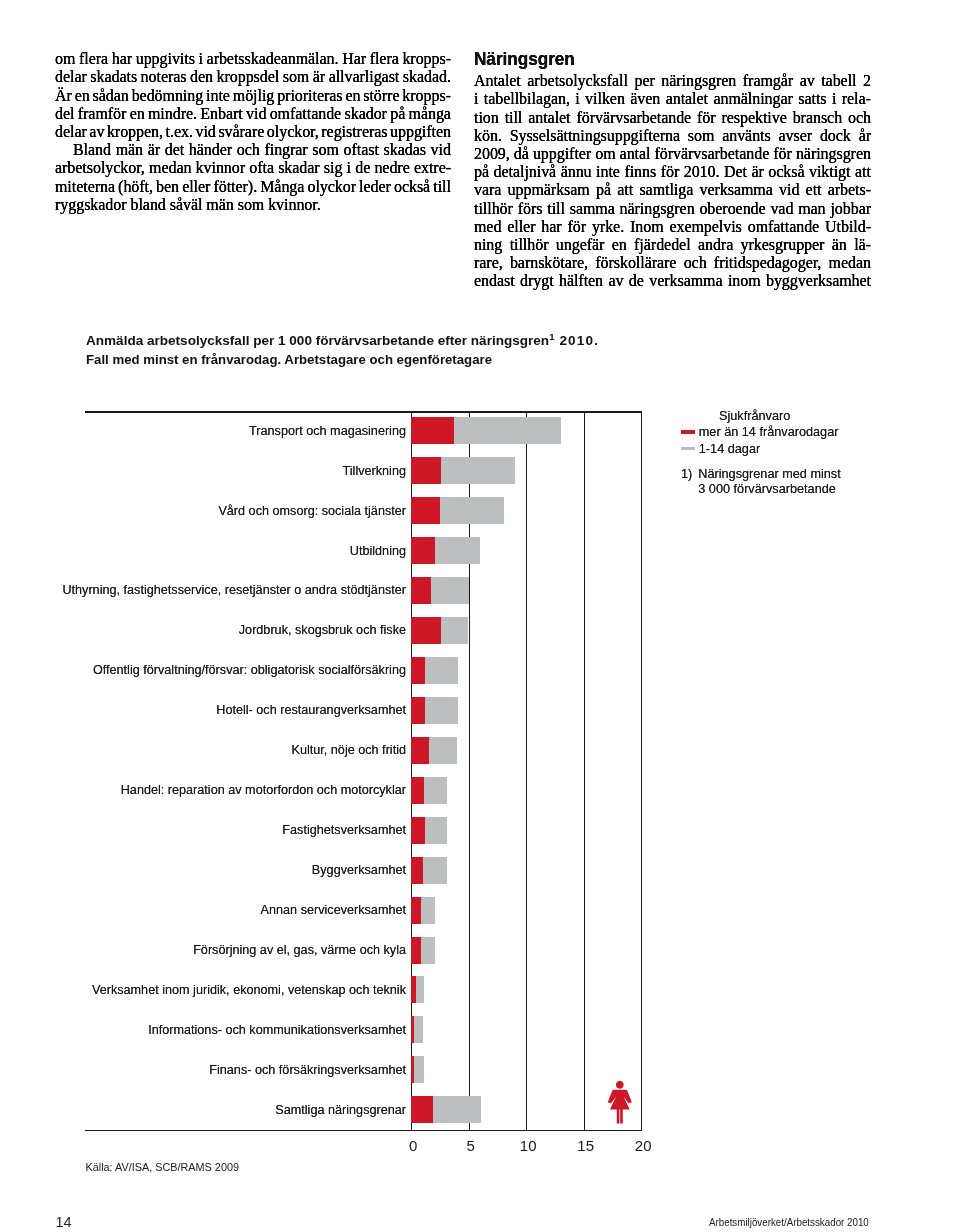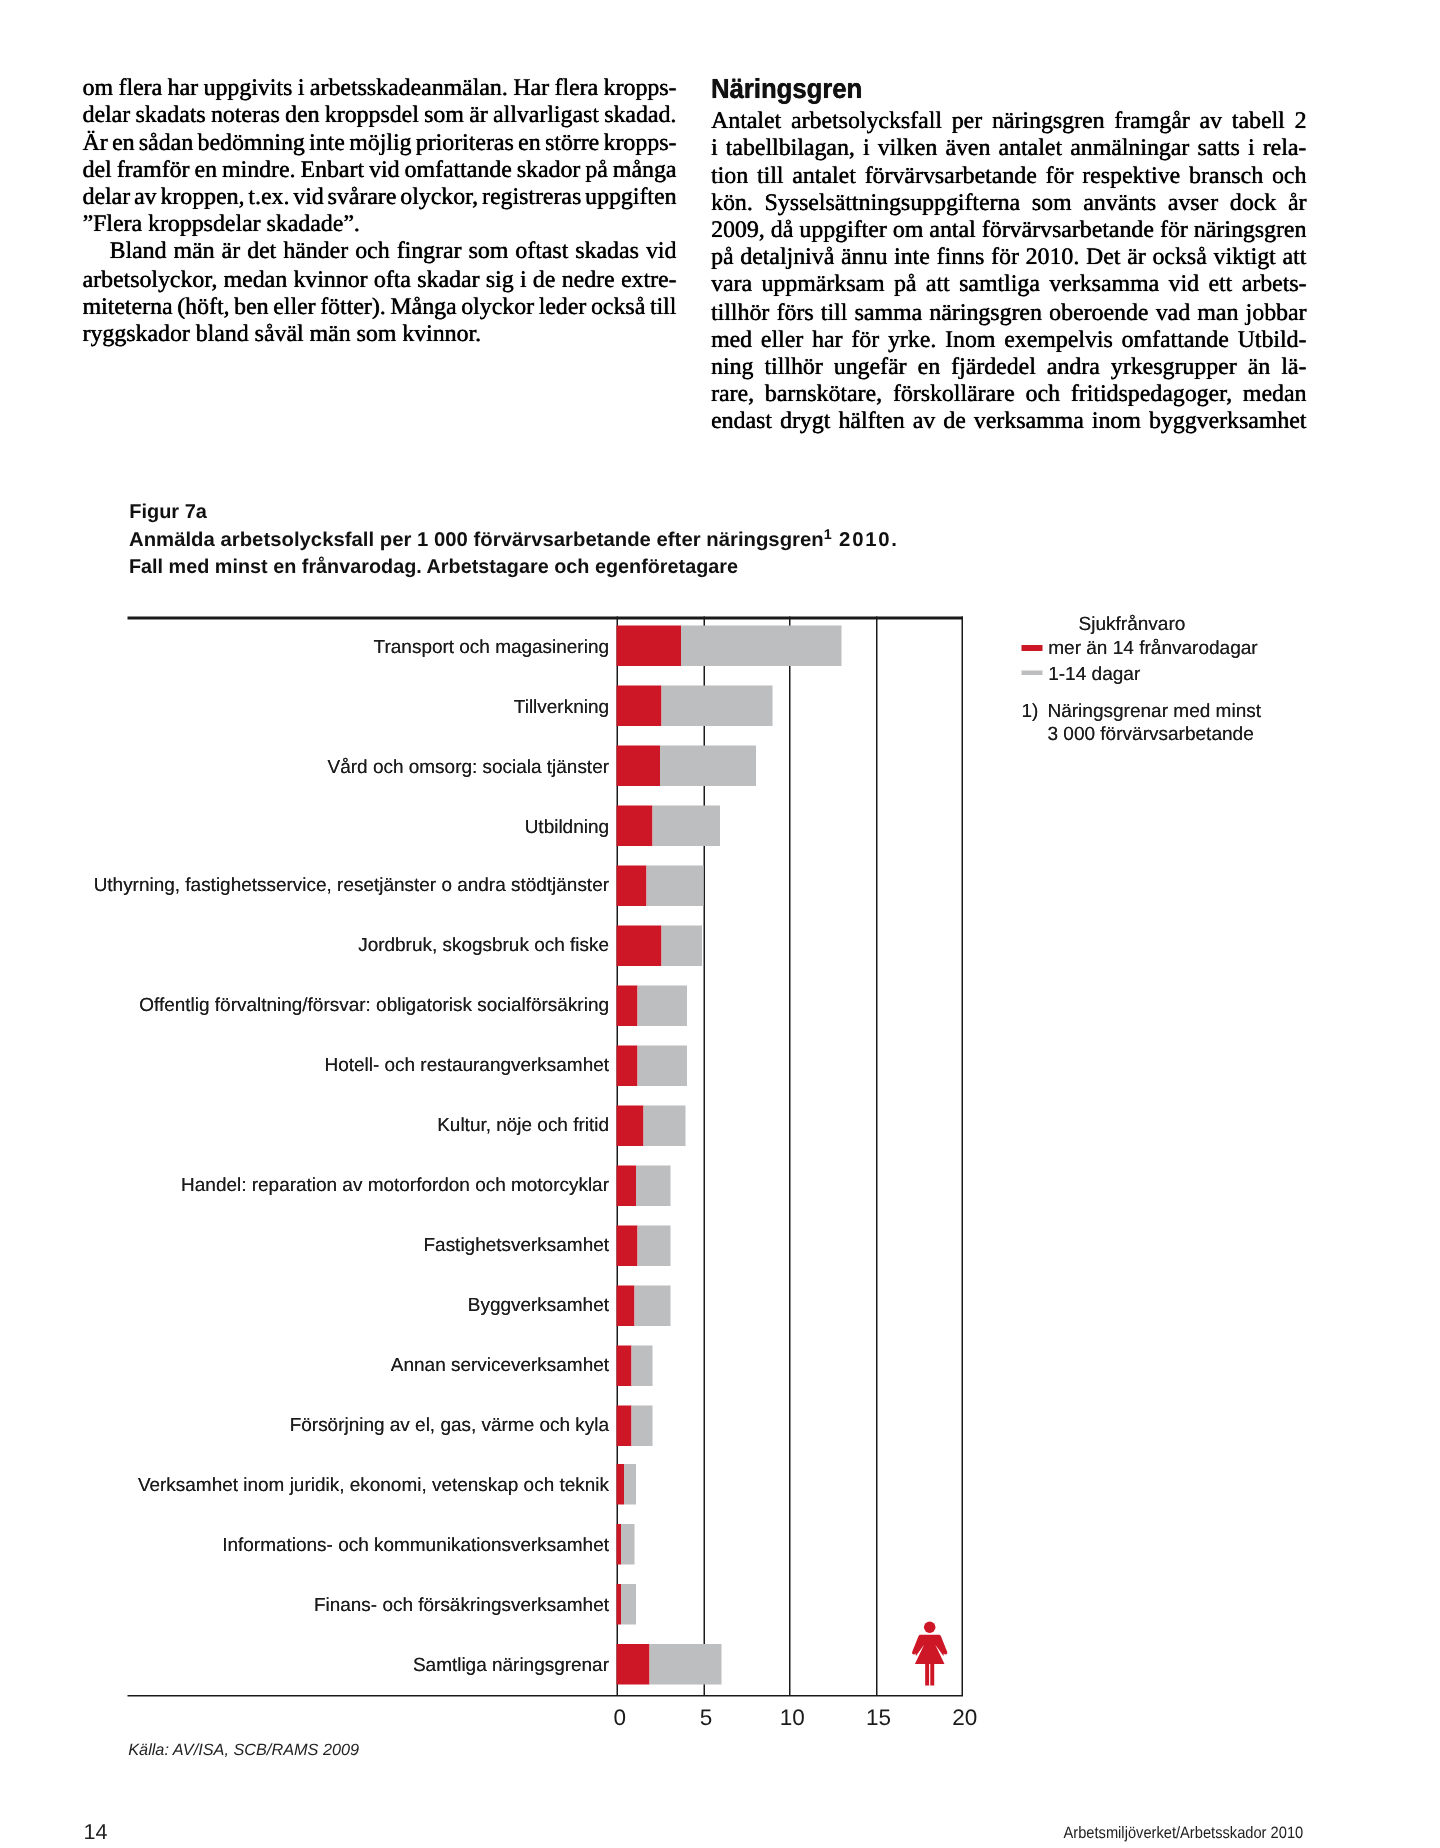--- a/index.html
+++ b/index.html
@@ -54,21 +54,21 @@
           font-size:12.7px;color:#1b1b1b;text-shadow:0 0 0.35px rgba(0,0,0,0.75);}
   .lg-title{margin-bottom:0.6px;margin-left:38px;}
   .lg-row{display:flex;align-items:center;height:16.9px;}
   .lg-swatch{width:13.5px;height:3.9px;margin-right:4.3px;flex:none;}
   .lg-note{display:flex;margin-top:9.6px;}
   .lg-note-mk{margin-right:6px;}
   .lg-note-tx{line-height:15.9px;}
 
   
   .source{position:absolute;left:85.5px;top:1160.5px;font-family:"Liberation Sans",sans-serif;
-          font-style:italic;font-size:10.85px;color:#222;}
+          font-size:10.85px;color:#222;}
   .pageno{position:absolute;left:55.6px;top:1214px;font-family:"Liberation Sans",sans-serif;
           font-size:14.4px;color:#222;}
   .footright{position:absolute;left:709px;top:1216.2px;font-family:"Liberation Sans",sans-serif;
              font-size:11px;color:#222;white-space:nowrap;transform:scaleX(0.889);transform-origin:0 0;}
 </style>
 </head>
 <body>
 
 <div class="page">
 
@@ -123,21 +123,20 @@
         <span>delar</span>
         <span>av</span>
         <span>kroppen,</span>
         <span>t.ex.</span>
         <span>vid</span>
         <span>svårare</span>
         <span>olyckor,</span>
         <span>registreras</span>
         <span>uppgiften</span>
       </div>
-      <div class="tline">”Flera kroppsdelar skadade”.</div>
       <div class="tline just ind">
         <span>Bland</span>
         <span>män</span>
         <span>är</span>
         <span>det</span>
         <span>händer</span>
         <span>och</span>
         <span>fingrar</span>
         <span>som</span>
         <span>oftast</span>
@@ -298,21 +297,20 @@
           <span>av</span>
           <span>de</span>
           <span>verksamma</span>
           <span>inom</span>
           <span>byggverksamhet</span>
         </div>
       </div>
   </div>
 
   <div class="figcap">
-    <div class="figno">Figur 7a</div>
     <div class="figtitle l1"><span>Anmälda arbetsolycksfall per 1 000 förvärvsarbetande efter näringsgren</span><sup>1</sup><span class="post"> 2010.</span></div>
     <div class="figtitle l2">Fall med minst en frånvarodag. Arbetstagare och egenföretagare</div>
   </div>
 
   <div class="chart">
     <div class="cat-labels" style="left: 0px; top: 411.3px; width: 406px;">
         <div class="cat-label" style="top: 12.4px;">Transport och magasinering</div>
         <div class="cat-label" style="top: 52.35px;">Tillverkning</div>
         <div class="cat-label" style="top: 92.3px;">Vård och omsorg: sociala tjänster</div>
         <div class="cat-label" style="top: 132.25px;">Utbildning</div>

